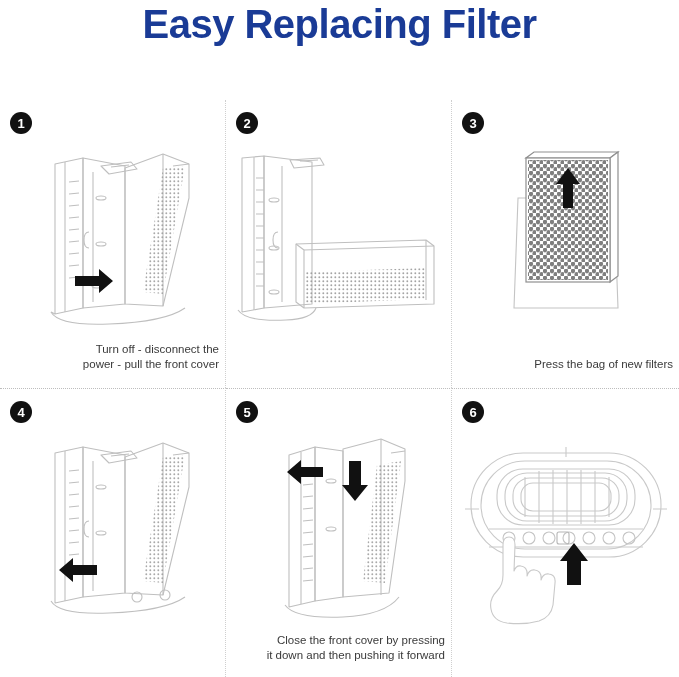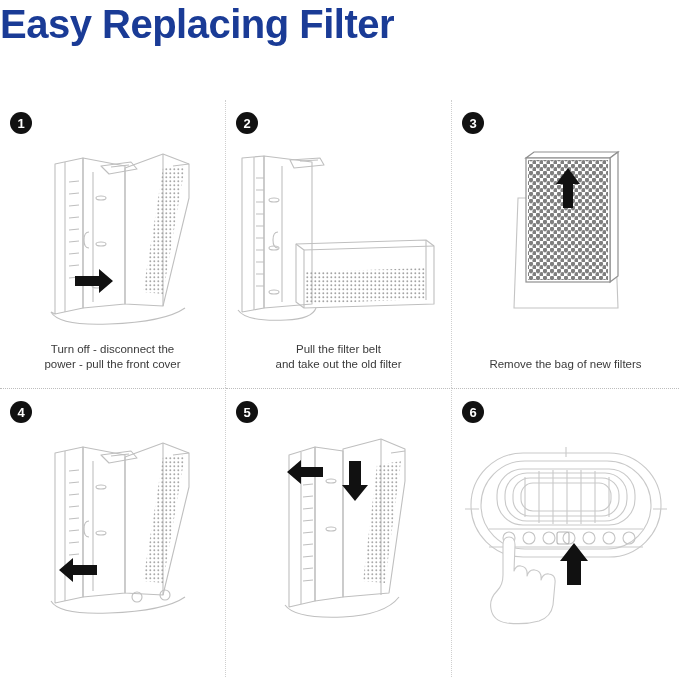--- a/index.html
+++ b/index.html
@@ -7,20 +7,21 @@
     width: 679px; height: 677px;
     background: #ffffff;
     font-family: "Liberation Sans", sans-serif;
     overflow: hidden;
   }
   #page { position: relative; width: 679px; height: 677px; background: #fff; }
 
   
   .title {
     position: absolute; top: 2px; left: 0; width: 679px;
+    text-align: center;
     font-size: 40px; font-weight: bold;
     letter-spacing: -0.5px;
     color: #1a3b96;
     font-family: "Liberation Sans", sans-serif;
   }
 
   
   .grid {
     position: absolute; top: 100px; left: 0;
     width: 679px; height: 577px;
@@ -48,21 +49,21 @@
   .art {
     position: absolute; top: 30px; left: 0;
     width: 100%; height: 212px;
     display: flex; align-items: center; justify-content: center;
   }
   .art svg { display: block; }
 
   
   .caption {
     position: absolute; left: 6px; right: 6px; bottom: 16px;
-    text-align: center;
+    text-align: right;
     font-size: 11.5px; line-height: 15px;
     color: #3a3a3a;
     font-family: "Liberation Sans", sans-serif;
     white-space: pre-line;
   }
   .panel.row2 .caption { bottom: 14px; }
 </style>
 </head>
 <body>
 
@@ -149,22 +150,20 @@
           </g>
 
           <g>
             <pattern id="mesh2" width="4" height="4" patternUnits="userSpaceOnUse">
               <circle cx="1.3" cy="1.3" r="0.95" fill="#9a9a9a"></circle>
             </pattern>
             <path d="M71 136 L191 132 L191 163 L71 168 Z" fill="url(#mesh2)" opacity="0.9"></path>
           </g>
         </svg>
       </div>
-      <div class="caption">Pull the filter belt
-and take out the old filter</div>
     </div>
 
     <div class="panel col3 row1">
       <div class="badge">3</div>
       <div class="art">
         <svg width="200" height="200" viewBox="0 0 200 200">
 
           <g fill="none" stroke="#c4c4c4" stroke-width="1.1">
             <path d="M52 62 L148 62 L152 172 L48 172 Z"></path>
           </g>
@@ -181,21 +180,21 @@
               <ellipse cx="5.5" cy="5.5" rx="2.1" ry="2.4" fill="#7f7f7f"></ellipse>
             </pattern>
             <rect x="62" y="24" width="80" height="120" fill="url(#honeycomb)"></rect>
           </g>
 
           <g fill="#111">
             <path d="M102 32 L114 48 L107 48 L107 72 L97 72 L97 48 L90 48 Z"></path>
           </g>
         </svg>
       </div>
-      <div class="caption">Remove the bag of new filters</div>
+      <div class="caption">Press the bag of new filters</div>
     </div>
 
     <div class="panel col1 row2">
       <div class="badge">4</div>
       <div class="art">
         <svg width="200" height="200" viewBox="0 0 200 200">
           <g fill="none" stroke="#bfbfbf" stroke-width="1.1" stroke-linejoin="round">
             <path d="M42 28 L70 22 L70 172 L42 178 Z"></path>
             <path d="M52 26 L52 176"></path>
             <path d="M70 22 L112 30 L112 168 L70 172 Z"></path>
@@ -257,20 +256,22 @@
 
           <g fill="#111">
             <path d="M84 42 L62 42 L62 35 L48 47 L62 59 L62 52 L84 52 Z"></path>
           </g>
 
           <g fill="#111">
             <path d="M110 36 L122 36 L122 60 L129 60 L116 76 L103 60 L110 60 Z"></path>
           </g>
         </svg>
       </div>
+      <div class="caption">Close the front cover by pressing
+it down and then pushing it forward</div>
     </div>
 
     <div class="panel col3 row2">
       <div class="badge">6</div>
       <div class="art">
         <svg width="210" height="200" viewBox="0 0 210 200">
           <g fill="none" stroke="#c9c9c9" stroke-width="1.1" stroke-linejoin="round">
 
             <rect x="10" y="28" width="190" height="104" rx="52"></rect>
             <rect x="20" y="36" width="170" height="88" rx="44"></rect>

